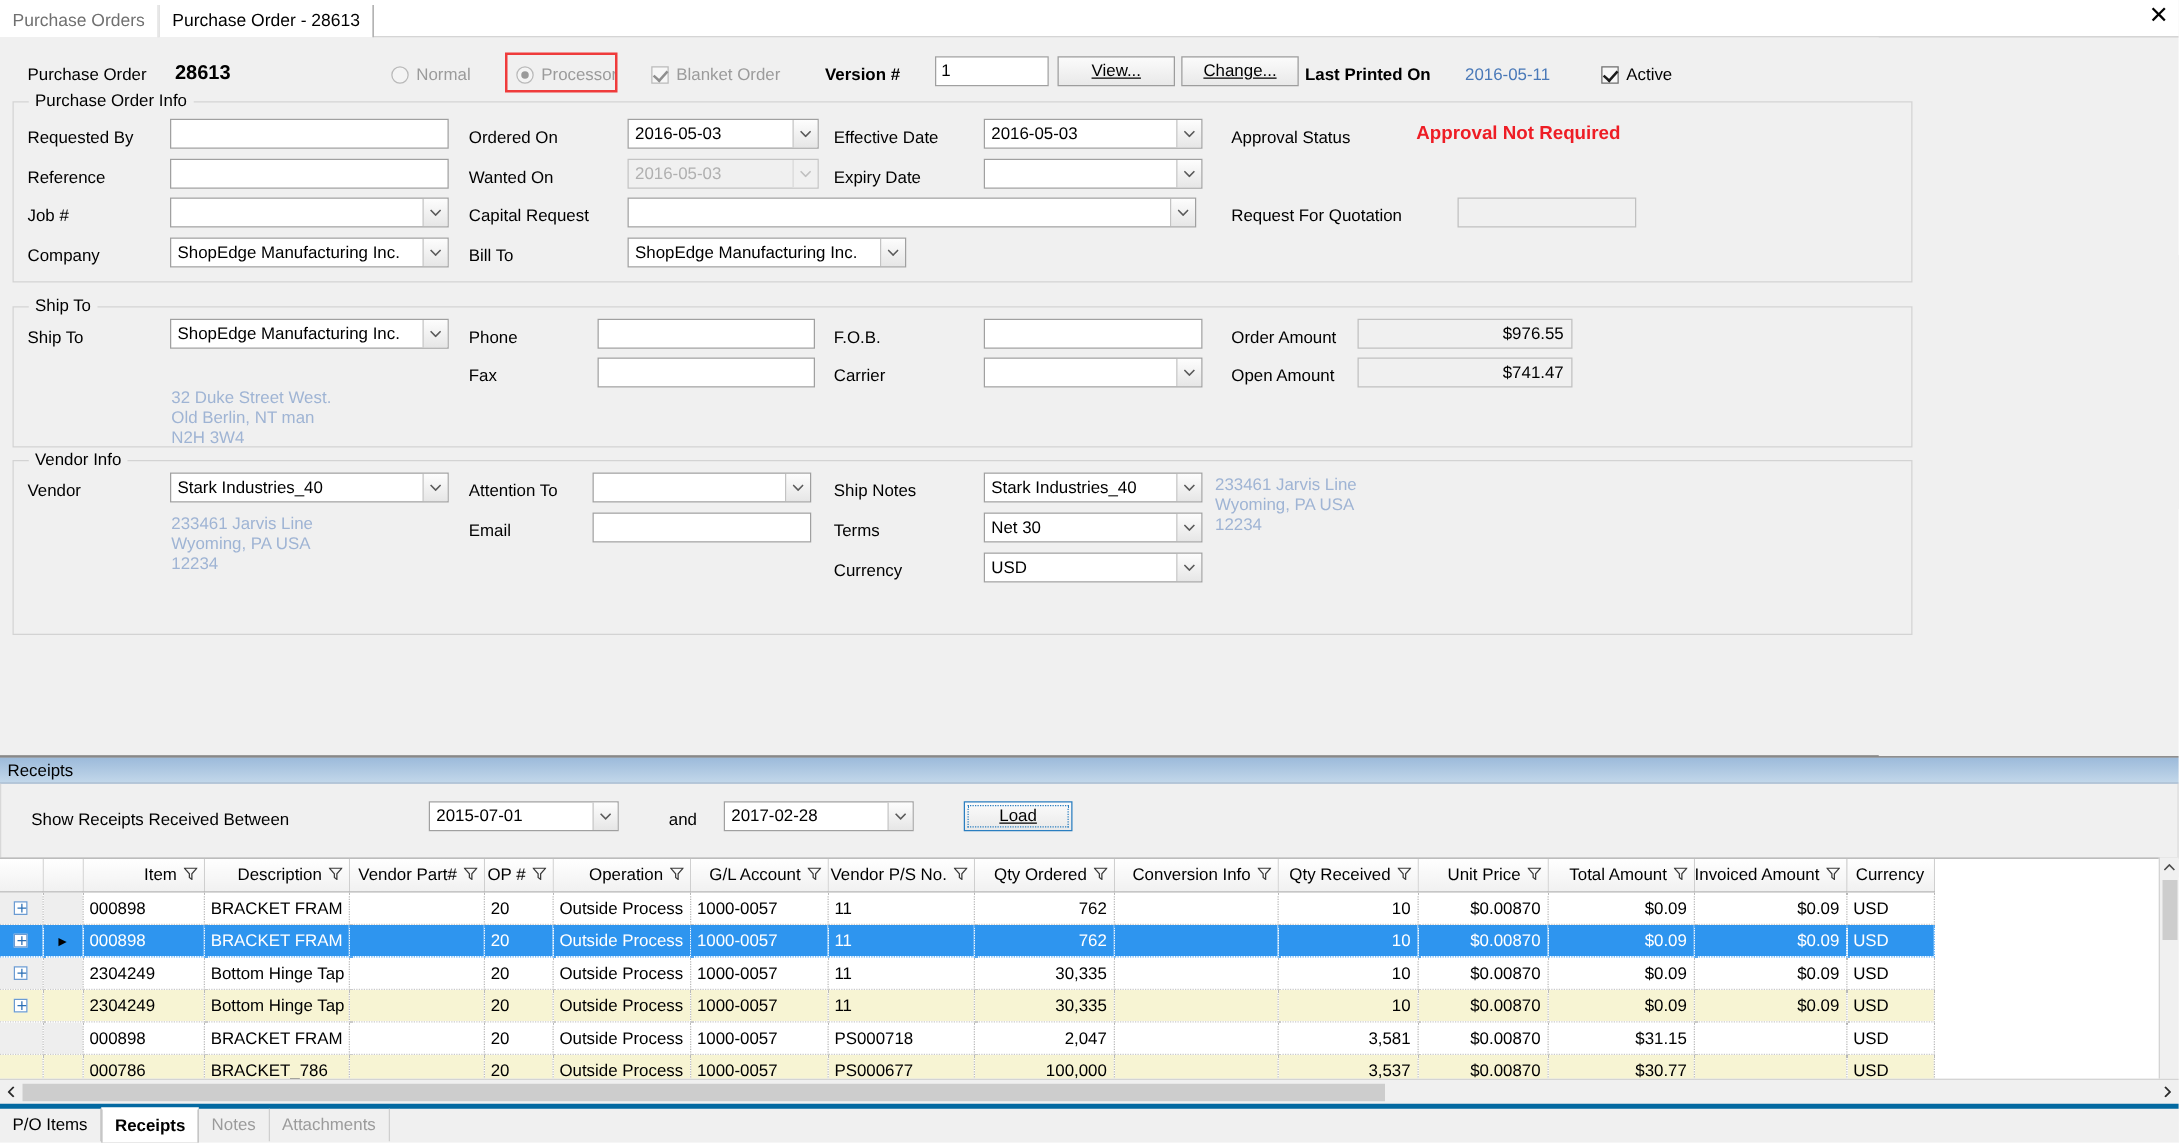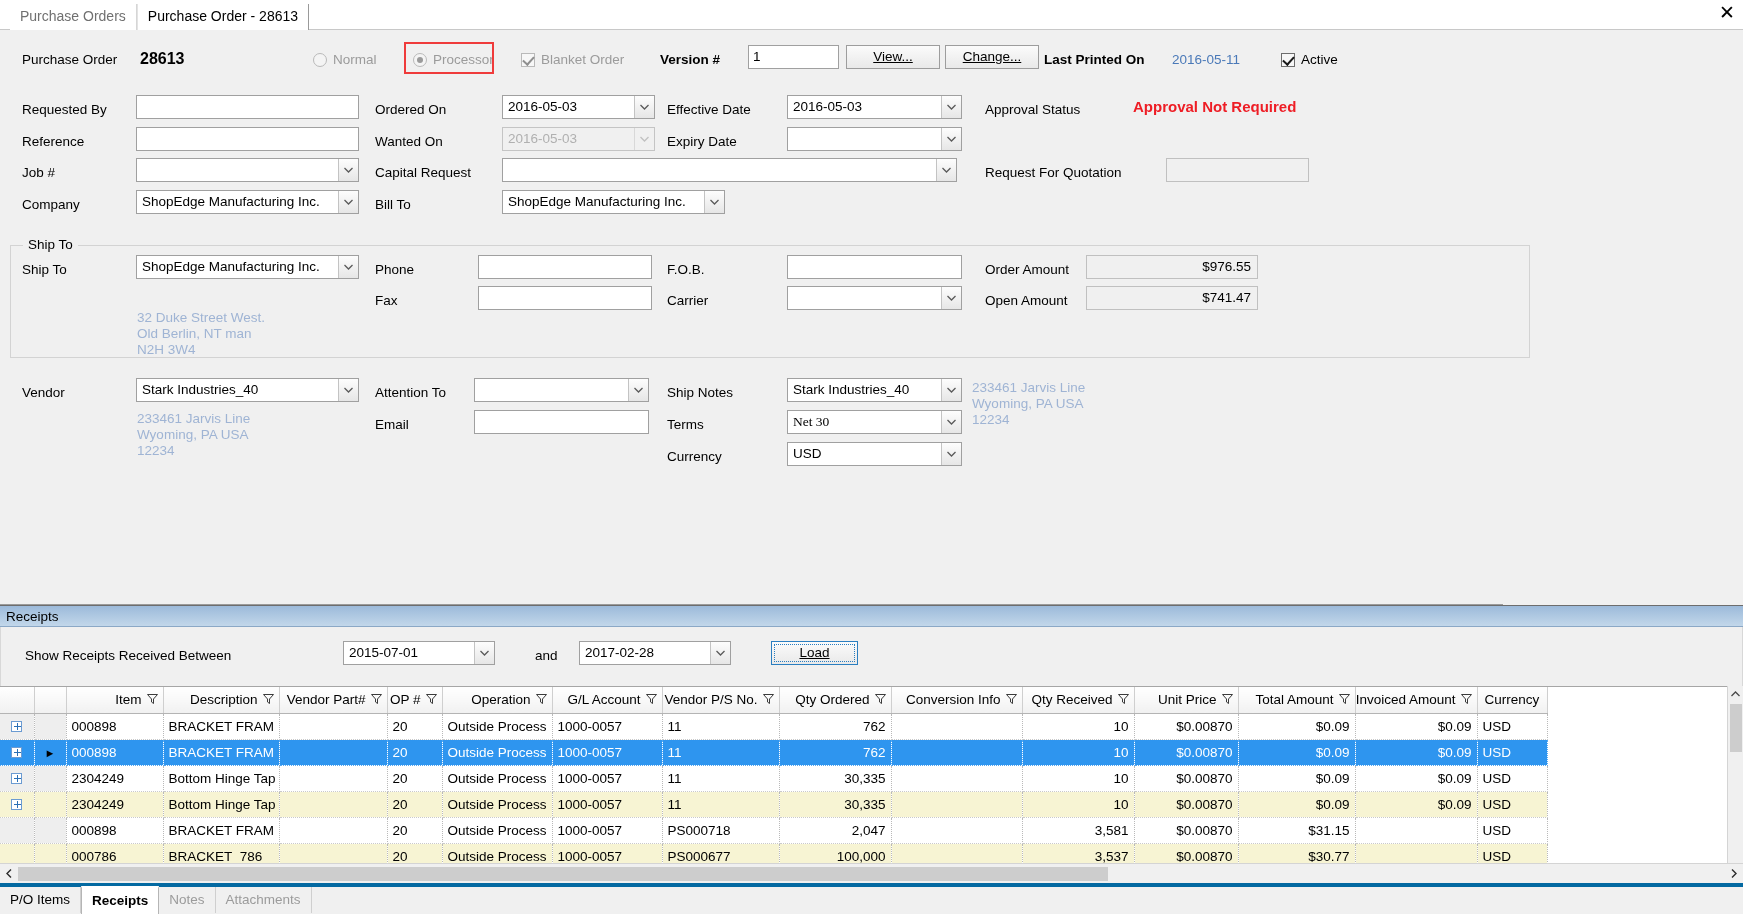--- a/index.html
+++ b/index.html
@@ -17,21 +17,21 @@
     width: 1743px; height: 914px;
     background: #f0f0f0;
   }
 
   
   .tabstrip {
     position: absolute; left: 0; top: 0; width: 1743px; height: 30px;
     background: #ffffff;
     border-bottom: 1px solid #c8c8c8;
   }
-  .tabstrip .tabs { display: flex; align-items: flex-end; height: 30px; padding-left: 10px; }
+  .tabstrip .tabs { display: flex; align-items: flex-end; height: 30px; }
   .tab-top {
     padding: 4px 10px 6px 10px;
     font-size: 14px;
     color: #707070;
     background: #ffffff;
     border-right: 1px solid #d6d6d6;
     cursor: default;
     white-space: nowrap;
   }
   .tab-top.active {
@@ -272,20 +272,23 @@
     <div class="btn" style="left:945px; top:15px; width:94px;">Change...</div>
 
     <div class="lbl lbl-bold" style="left:1044px; top:22px;">Last Printed On</div>
     <div class="lbl linktext" style="left:1172px; top:22px;">2016-05-11</div>
 
     <div class="cb checked enabled" style="left:1281px; top:22px;">
       <span class="box"></span>
       <span class="clabel">Active</span>
     </div>
 
+    <div class="group" style="left:10px; top:51px; width:1520px; height:145px;">
+      <span class="gtitle">Purchase Order Info</span>
+    </div>
 
     <div class="lbl" style="left:22px; top:72px;">Requested By</div>
     <div class="txtbox" style="left:136px; top:65px; width:223px;"></div>
 
     <div class="lbl" style="left:22px; top:104px;">Reference</div>
     <div class="txtbox" style="left:136px; top:97px; width:223px;"></div>
 
     <div class="lbl" style="left:22px; top:135px;">Job #</div>
     <div class="combo" style="left:136px; top:128px; width:223px;">
       <span></span>
@@ -407,20 +410,23 @@
           </svg>
       </span>
     </div>
 
     <div class="lbl" style="left:985px; top:232px;">Order Amount</div>
     <div class="txtbox readonly right" style="left:1086px; top:225px; width:172px;">$976.55</div>
 
     <div class="lbl" style="left:985px; top:263px;">Open Amount</div>
     <div class="txtbox readonly right" style="left:1086px; top:256px; width:172px;">$741.47</div>
 
+    <div class="group" style="left:10px; top:338px; width:1520px; height:140px;">
+      <span class="gtitle">Vendor Info</span>
+    </div>
 
     <div class="lbl" style="left:22px; top:355px;">Vendor</div>
     <div class="combo" style="left:136px; top:348px; width:223px;">
       <span>Stark Industries_40</span>
       <span class="arrow">
         <svg width="9" height="6" viewBox="0 0 9 6">
             <path d="M0.5 1 L4.5 5 L8.5 1" fill="none" stroke="#5a5a5a" stroke-width="1.3"></path>
           </svg>
       </span>
     </div>
@@ -448,21 +454,21 @@
         <svg width="9" height="6" viewBox="0 0 9 6">
             <path d="M0.5 1 L4.5 5 L8.5 1" fill="none" stroke="#5a5a5a" stroke-width="1.3"></path>
           </svg>
       </span>
     </div>
     <div class="addrtext" style="left:972px; top:350px;">233461 Jarvis Line
 Wyoming, PA USA
 12234</div>
 
     <div class="lbl" style="left:667px; top:387px;">Terms</div>
-    <div class="combo" style="left:787px; top:380px; width:175px;font-family:Liberation Serif, serif;">
+    <div class="combo" style="left:787px; top:380px; width:175px;">
       <span>Net 30</span>
       <span class="arrow">
         <svg width="9" height="6" viewBox="0 0 9 6">
             <path d="M0.5 1 L4.5 5 L8.5 1" fill="none" stroke="#5a5a5a" stroke-width="1.3"></path>
           </svg>
       </span>
     </div>
 
     <div class="lbl" style="left:667px; top:419px;">Currency</div>
     <div class="combo" style="left:787px; top:412px; width:175px;">

